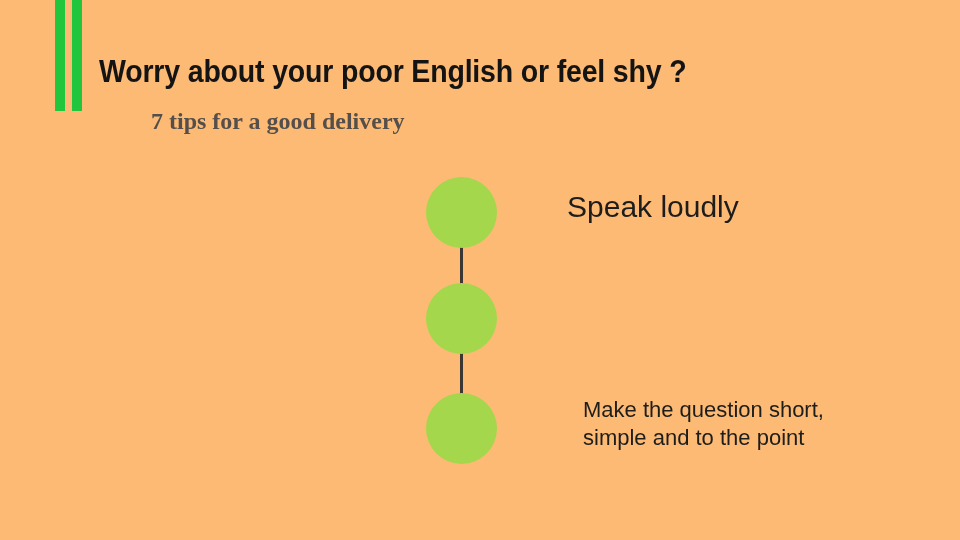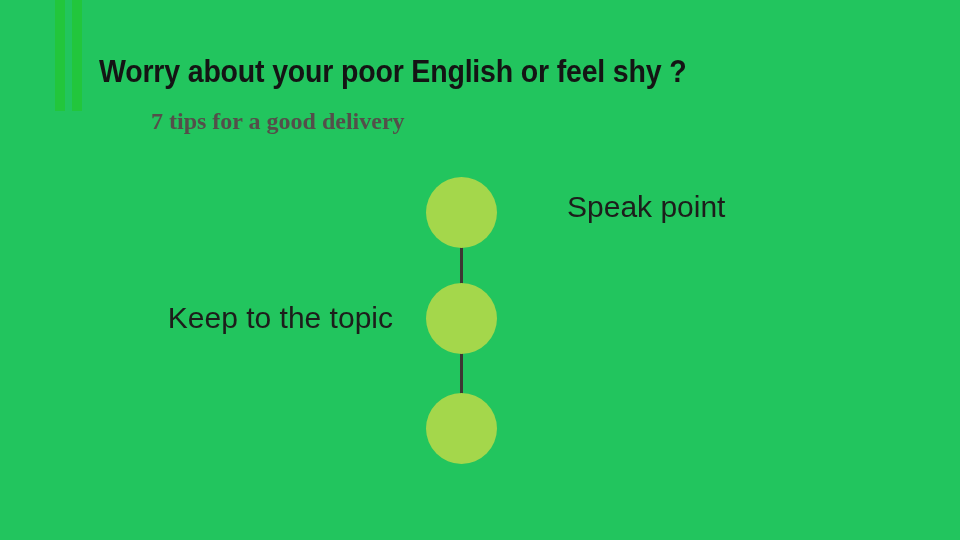--- a/index.html
+++ b/index.html
@@ -12,21 +12,21 @@
     height: 540px;
     overflow: hidden;
     background: #efeae4;
     font-family: "Liberation Sans", sans-serif;
   }
 
   #slide {
     position: relative;
     width: 960px;
     height: 540px;
-    background: #22c55e;
+    background: #fdba74;
   }
 
   
   .accent-bars {
     position: absolute;
     left: 55px;
     top: 0;
     width: 30px;
     height: 111px;
   }
@@ -144,18 +144,21 @@
 
   <div class="chain">
     <div class="connector c1"></div>
     <div class="connector c2"></div>
 
     <div class="node n1"></div>
     <div class="node n2"></div>
     <div class="node n3"></div>
   </div>
 
-  <div class="label label-1">Speak point</div>
+  <div class="label label-1">Speak loudly</div>
 
-  <div class="label label-2">Keep to the topic</div>
 
+  <div class="label label-3">
+    <span class="line">Make the question short,</span>
+    <span class="line">simple and to the point</span>
+  </div>
 
 </div>
 
 </body></html>

